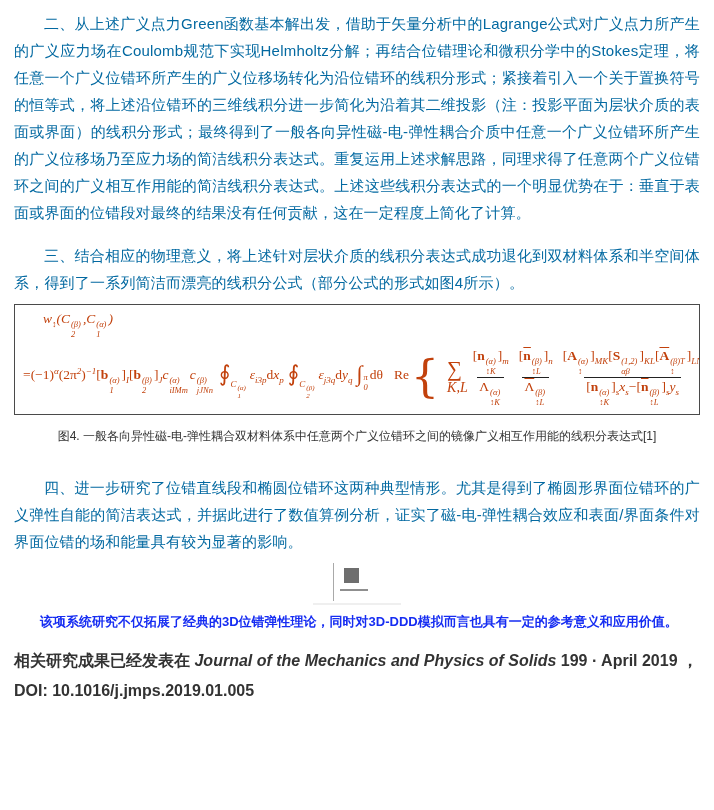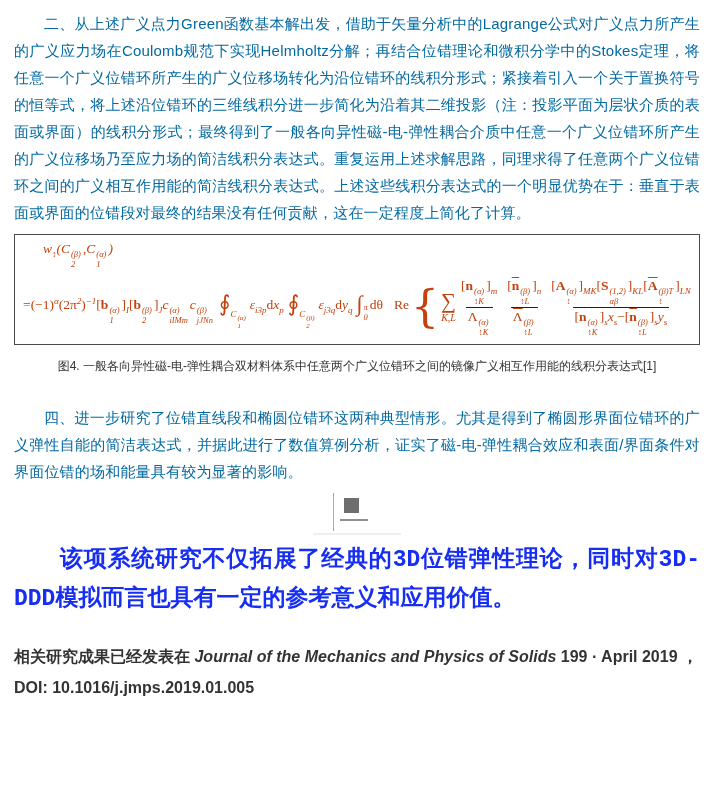--- a/index.html
+++ b/index.html
@@ -38,49 +38,50 @@
     margin: 0 2px 0 1px; font-style: italic;
   }
   .st.tiny { font-size: 7px; }
   .lim { font-size: 9px; font-style: italic; position: relative; top: 8px; margin-right: 2px; }
   .bigop { font-size: 22px; font-style: normal; margin-left: 4px; position: relative; top: 2px; }
   .intlim { vertical-align: -0.15em; }
   .re { margin-left: 11px; font-style: normal; }
   .brace { font-size: 44px; font-weight: 400; line-height: 0.9; margin: 0 2px; font-family: "DejaVu Serif", serif; }
   .sumwrap { display: inline-flex; flex-direction: column; align-items: center; line-height: 1; }
   .sumsign { font-size: 21px; line-height: 1; }
-  .sumsub  { font-size: 10px; font-style: italic; margin-top: 1px; }
+  .sumsub  { font-size: 14px; font-style: italic; margin-top: 1px; margin-left: 6px; }
   .frac { display: inline-flex; flex-direction: column; align-items: center; margin: 0 3px; line-height: 1.35; text-align: center; }
   .frac .num { padding: 0 2px; }
   .frac .den { border-top: 1px solid #222; padding: 0 2px; }
 
   .caption { margin-top: 11px; font-size: 12px; line-height: 1.8; text-align: center; color: #333333; }
 
   
   .imgph { margin: 8px auto 0; width: 60px; height: 40px; position: relative; }
   .imgph .vline { position: absolute; left: 6px;  top: 0;    width: 1px;  height: 38px; background: #a9a9a9; }
   .imgph .sq    { position: absolute; left: 17px; top: 5px;  width: 15px; height: 15px; background: #6e6e6e; }
   .imgph .hline { position: absolute; left: 13px; top: 26px; width: 28px; height: 2px;  background: #8f8f8f; }
   .faintrule { width: 88px; height: 2px; background: #efefef; margin: 0 auto; }
 
   .highlight {
-    margin-top: 6px; font-size: 23px; font-weight: bold; line-height: 1.7;
-    color: #162df2; text-indent: 2em; text-align: justify; font-family: Liberation Mono, monospace;
+    margin-top: 6px; font-size: 13px; font-weight: bold; line-height: 1.7;
+    color: #162df2; text-indent: 2em; text-align: justify;
   }
   .pub { margin-top: 2px; font-size: 16px; font-weight: bold; line-height: 1.9; color: #333333; }
   .pub .journal { font-style: italic; }
   .pub .doi { display: block; }
 </style>
 </head>
 <body>
 
 <div class="content">
 
   <p class="para" id="para2">二、从上述广义点力Green函数基本解出发，借助于矢量分析中的Lagrange公式对广义点力所产生的广义应力场在Coulomb规范下实现Helmholtz分解；再结合位错理论和微积分学中的Stokes定理，将任意一个广义位错环所产生的广义位移场转化为沿位错环的线积分形式；紧接着引入一个关于置换符号的恒等式，将上述沿位错环的三维线积分进一步简化为沿着其二维投影（注：投影平面为层状介质的表面或界面）的线积分形式；最终得到了一般各向异性磁-电-弹性耦合介质中任意一个广义位错环所产生的广义位移场乃至应力场的简洁线积分表达式。重复运用上述求解思路，同理求得了任意两个广义位错环之间的广义相互作用能的简洁线积分表达式。上述这些线积分表达式的一个明显优势在于：垂直于表面或界面的位错段对最终的结果没有任何贡献，这在一定程度上简化了计算。</p>
 
+  <p class="para" id="para3">三、结合相应的物理意义，将上述针对层状介质的线积分表达式成功退化到双材料体系和半空间体系，得到了一系列简洁而漂亮的线积分公式（部分公式的形式如图4所示）。</p>
 
   <div class="formula-box">
     <div class="f1 it"><span>w</span><sub>↕</sub><span>(</span><span>C</span><span class="st">
           <span>(β)</span>
           <span>2</span>
         </span><span>,</span><span>C</span><span class="st">
           <span>(α)</span>
           <span>1</span>
         </span><span>)</span></div>
     <div class="f2">

